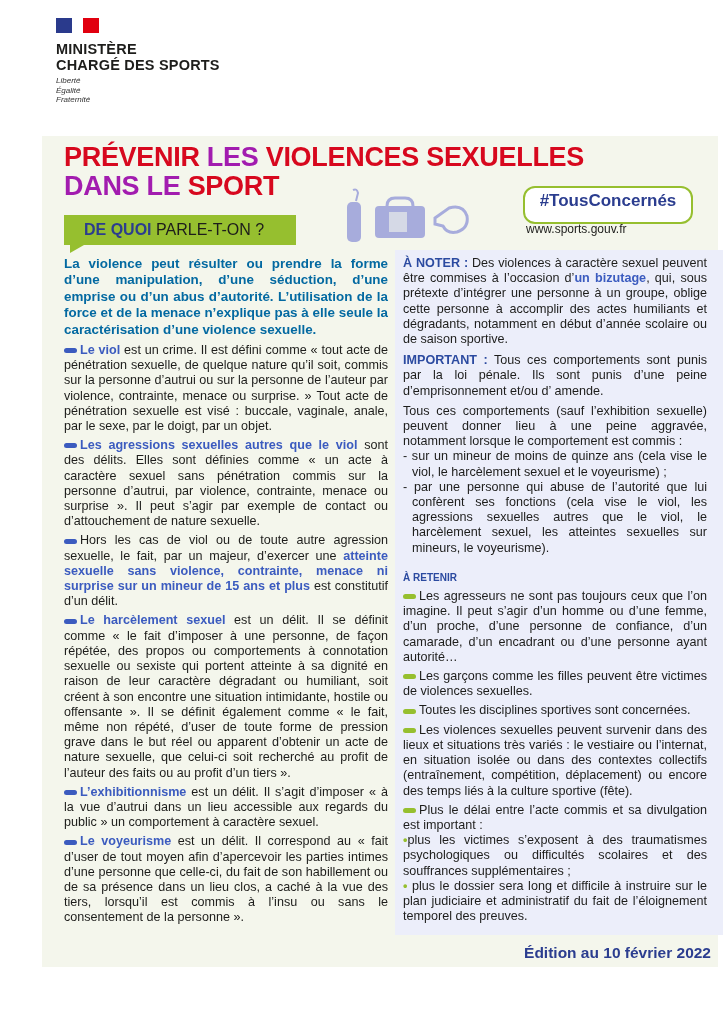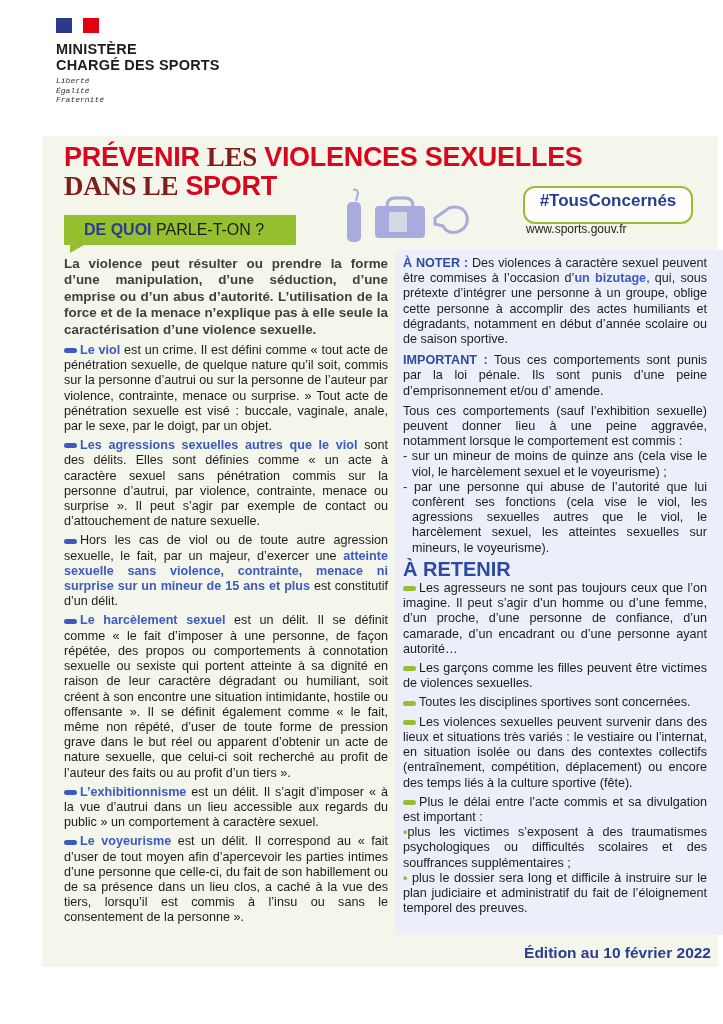--- a/index.html
+++ b/index.html
@@ -3,44 +3,44 @@
 <meta charset="utf-8">
 <style>
   html, body { margin:0; padding:0; background:#ffffff; }
   body { width:723px; height:1024px; position:relative; overflow:hidden; font-family:"Liberation Sans", sans-serif; color:#1d1d1b; }
   .logo { position:absolute; left:56px; top:18px; }
   .flag { position:relative; width:43px; height:18px; }
   .flag .blue { position:absolute; left:0; top:0; width:16px; height:15px; background:#2a3a8c; }
   .flag .red { position:absolute; left:27px; top:0; width:16px; height:15px; background:#e1000f; }
   .flag .mid { position:absolute; left:16px; top:0; width:11px; height:15px; background:#fff; }
   .ministry { margin-top:5px; font-weight:bold; font-size:14.5px; line-height:16px; color:#1d1d1b; letter-spacing:0.2px; }
-  .motto { margin-top:3px; font-family:Liberation Mono, monospace; font-style:italic; font-size:8px; line-height:9.5px; color:#333; }
+  .motto { margin-top:3px; font-family:Liberation Sans, sans-serif; font-style:italic; font-size:8px; line-height:9.5px; color:#333; }
 
   .panel { position:absolute; left:42px; top:136px; width:676px; height:831px; background:#f4f6ec; }
   .title { position:absolute; left:64px; top:143px; font-weight:bold; font-size:27px; line-height:29px; letter-spacing:-0.3px; }
   .red { color:#d7081e; }
-  .blue { color:#7f1d1d;font-family:Liberation Serif, serif; }
+  .blue { color:#a21caf; }
   .subtitle-tag { position:absolute; left:64px; top:215px; width:232px; height:30px; background:#96bf2f; font-size:16px; line-height:30px; padding-left:20px; box-sizing:border-box; color:#1d1d1b; }
   .subtitle-tag b { color:#2b3d8f; }
   .subtitle-tail { position:absolute; left:70px; top:245px; width:0; height:0; border-left:0 solid transparent; border-right:14px solid transparent; border-top:8px solid #96bf2f; }
   .icons { position:absolute; left:345px; top:188px; }
   .hashtag { position:absolute; left:523px; top:186px; width:170px; height:38px; border:2.5px solid #96bf2f; border-radius:12px; box-sizing:border-box; text-align:center; font-weight:bold; font-size:17px; line-height:25px; color:#2b3d8f; background:#fff; }
   .url { position:absolute; left:526px; top:222px; font-size:12px; color:#1d1d1b; }
 
   .col-left { position:absolute; left:64px; top:256px; width:324px; font-size:12.6px; line-height:15.2px; text-align:justify; color:#1d1d1b; }
-  .intro { color:#404040; font-weight:bold; font-size:13.4px; line-height:16.4px; margin-bottom:5px; }
+  .intro { color:#0369a1; font-weight:bold; font-size:13.4px; line-height:16.4px; margin-bottom:5px; }
   .para { margin-bottom:4px; }
   .dash { display:inline-block; width:13px; height:5px; border-radius:3px; background:#3b5bbf; vertical-align:middle; margin-right:3px; }
   .dash.green { background:#96bf2f; }
   .hl { color:#3b5bbf; font-weight:bold; }
 
   .col-right { position:absolute; left:395px; top:250px; width:318px; height:685px; background:#eceefa;padding-left:28px; }
   .col-right .inner { position:absolute; left:8px; top:6px; width:304px; font-size:12.6px; line-height:15.2px; text-align:justify; color:#1d1d1b; }
   .lbl { color:#2b4aa0; font-weight:bold; }
-  .retenir { color:#2b4aa0; font-weight:bold; font-size:20px; margin:6px 0 4px 0; }
+  .retenir { color:#2b4aa0; font-weight:bold; font-size:10px; margin:14px 0 4px 0; }
   .indent { padding-left:9px; text-indent:-9px; }
   .dot { color:#96bf2f; font-weight:bold; }
   .edition { position:absolute; right:12px; top:944px; font-weight:bold; font-size:15.5px; color:#2b3d8f; }
 </style>
 </head>
 <body>
 
 <div class="logo">
   <div class="flag">
     <div class="blue"></div>

